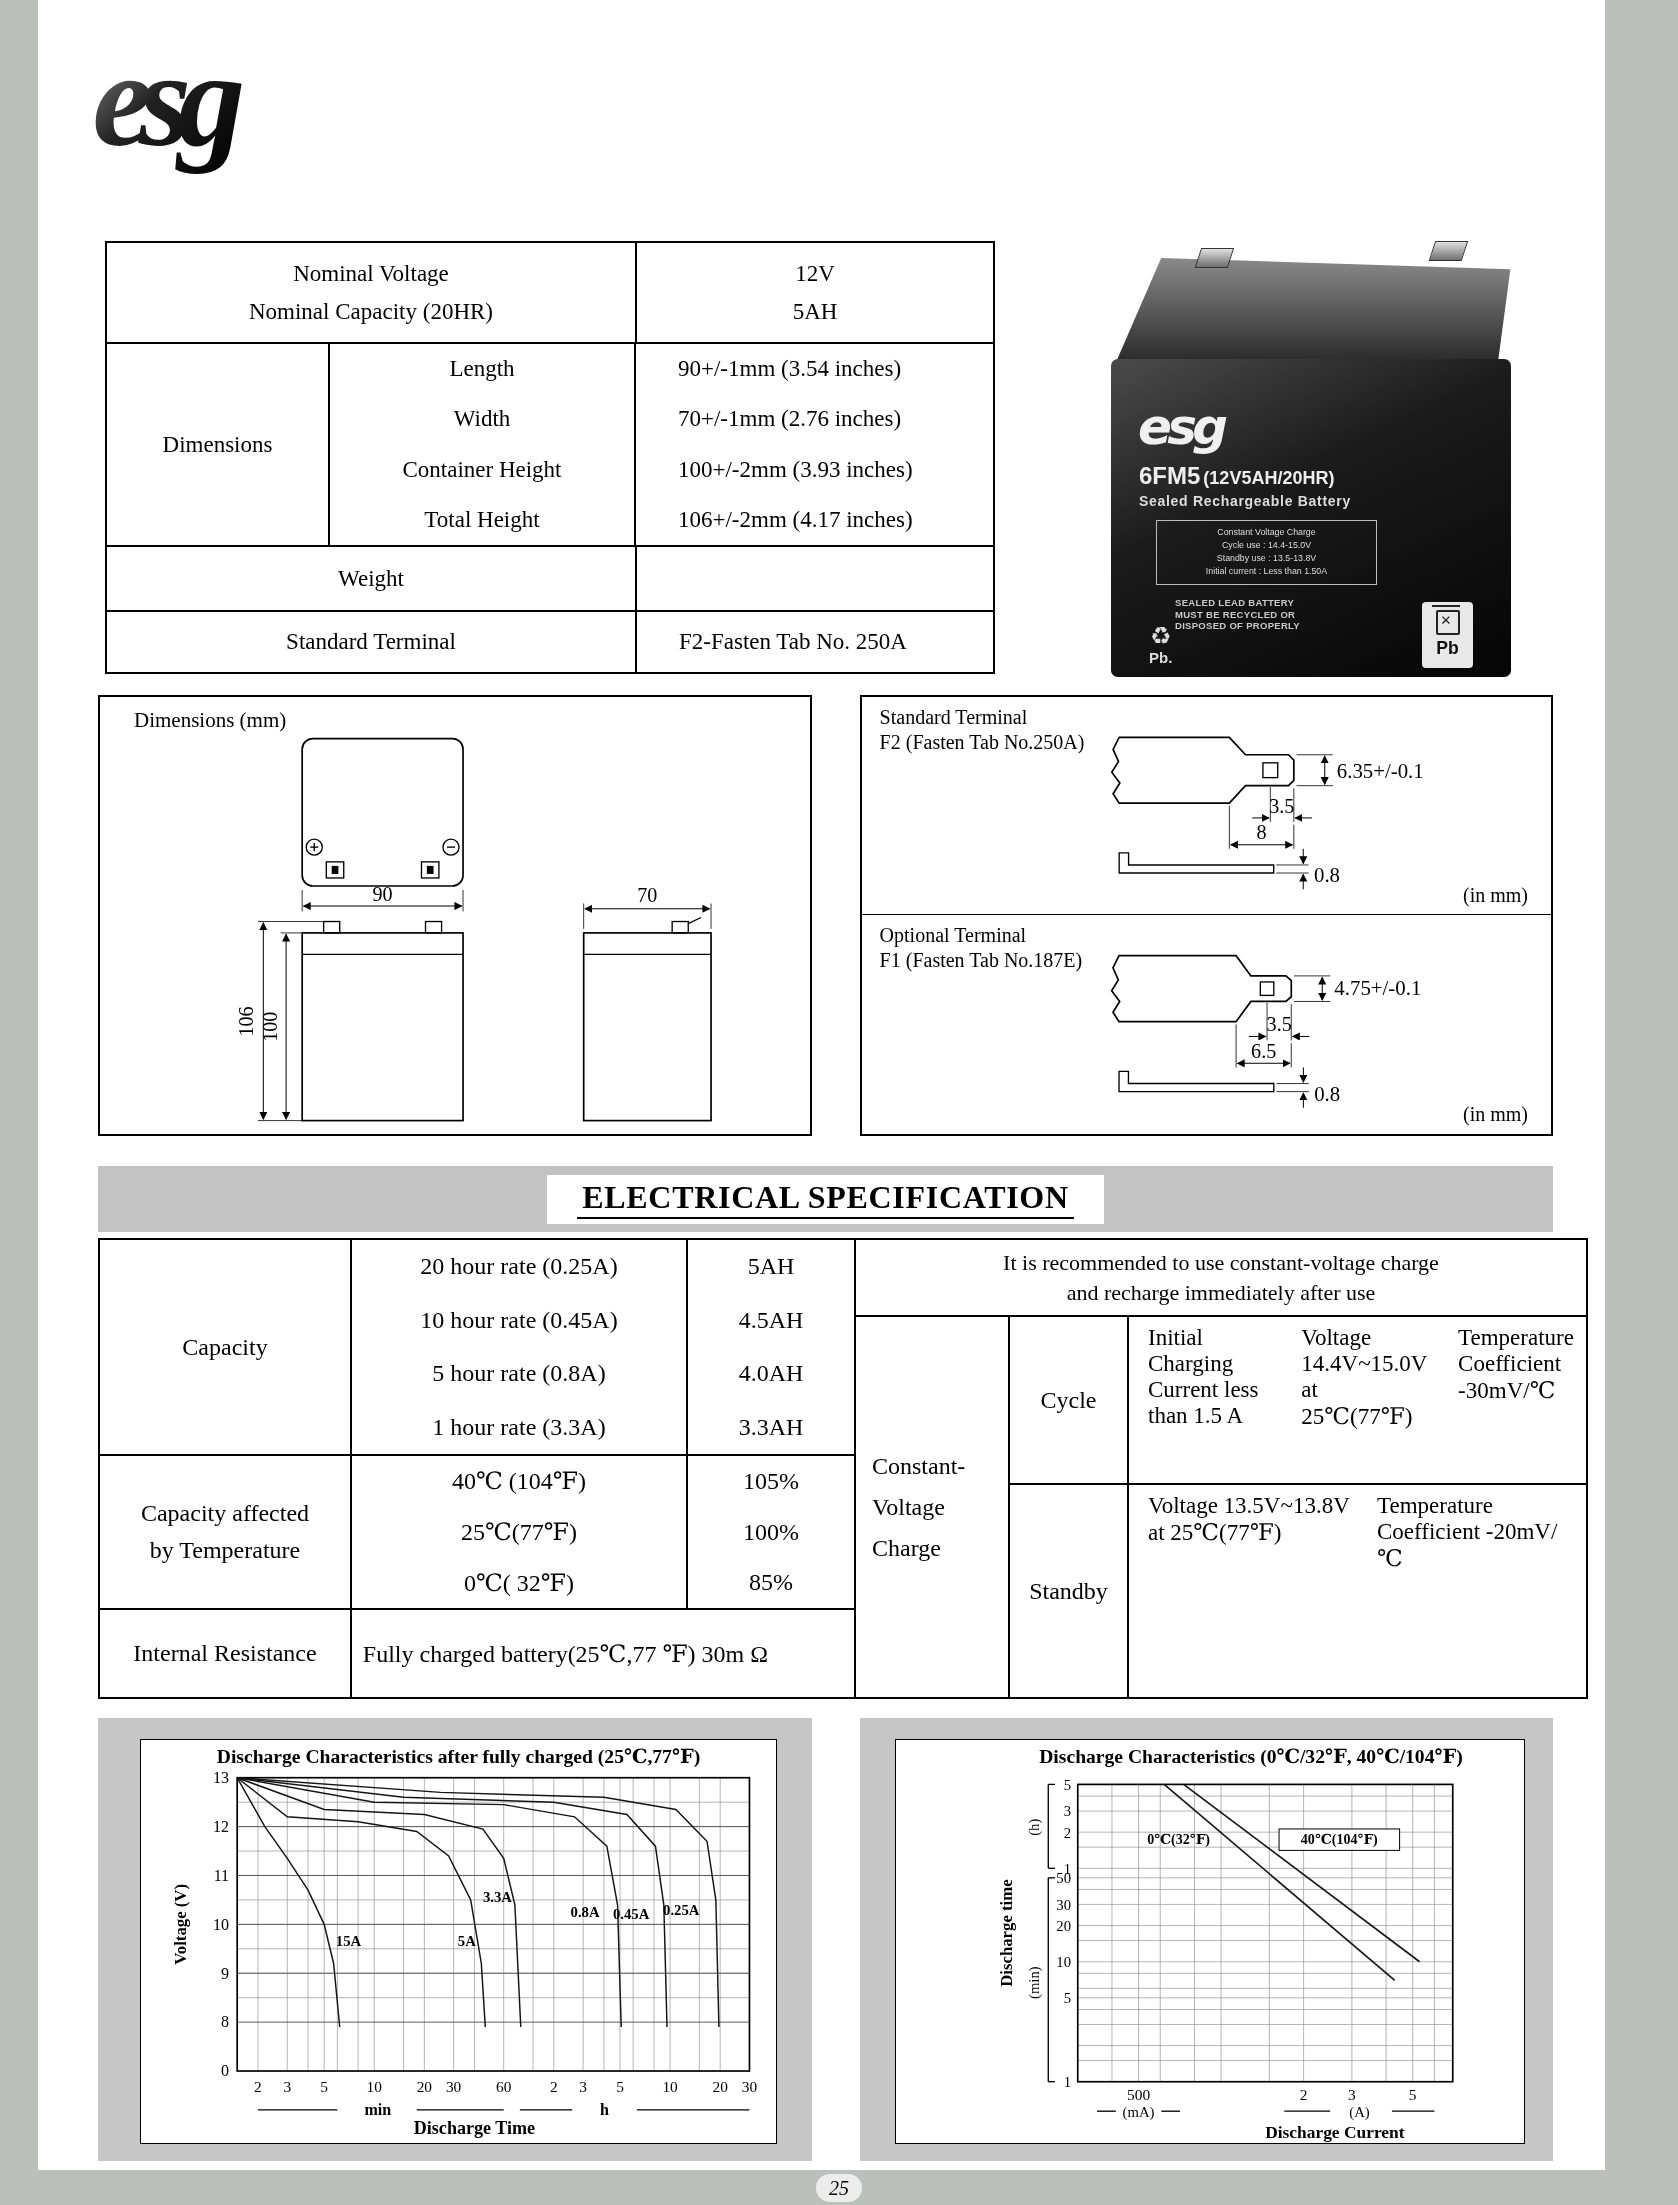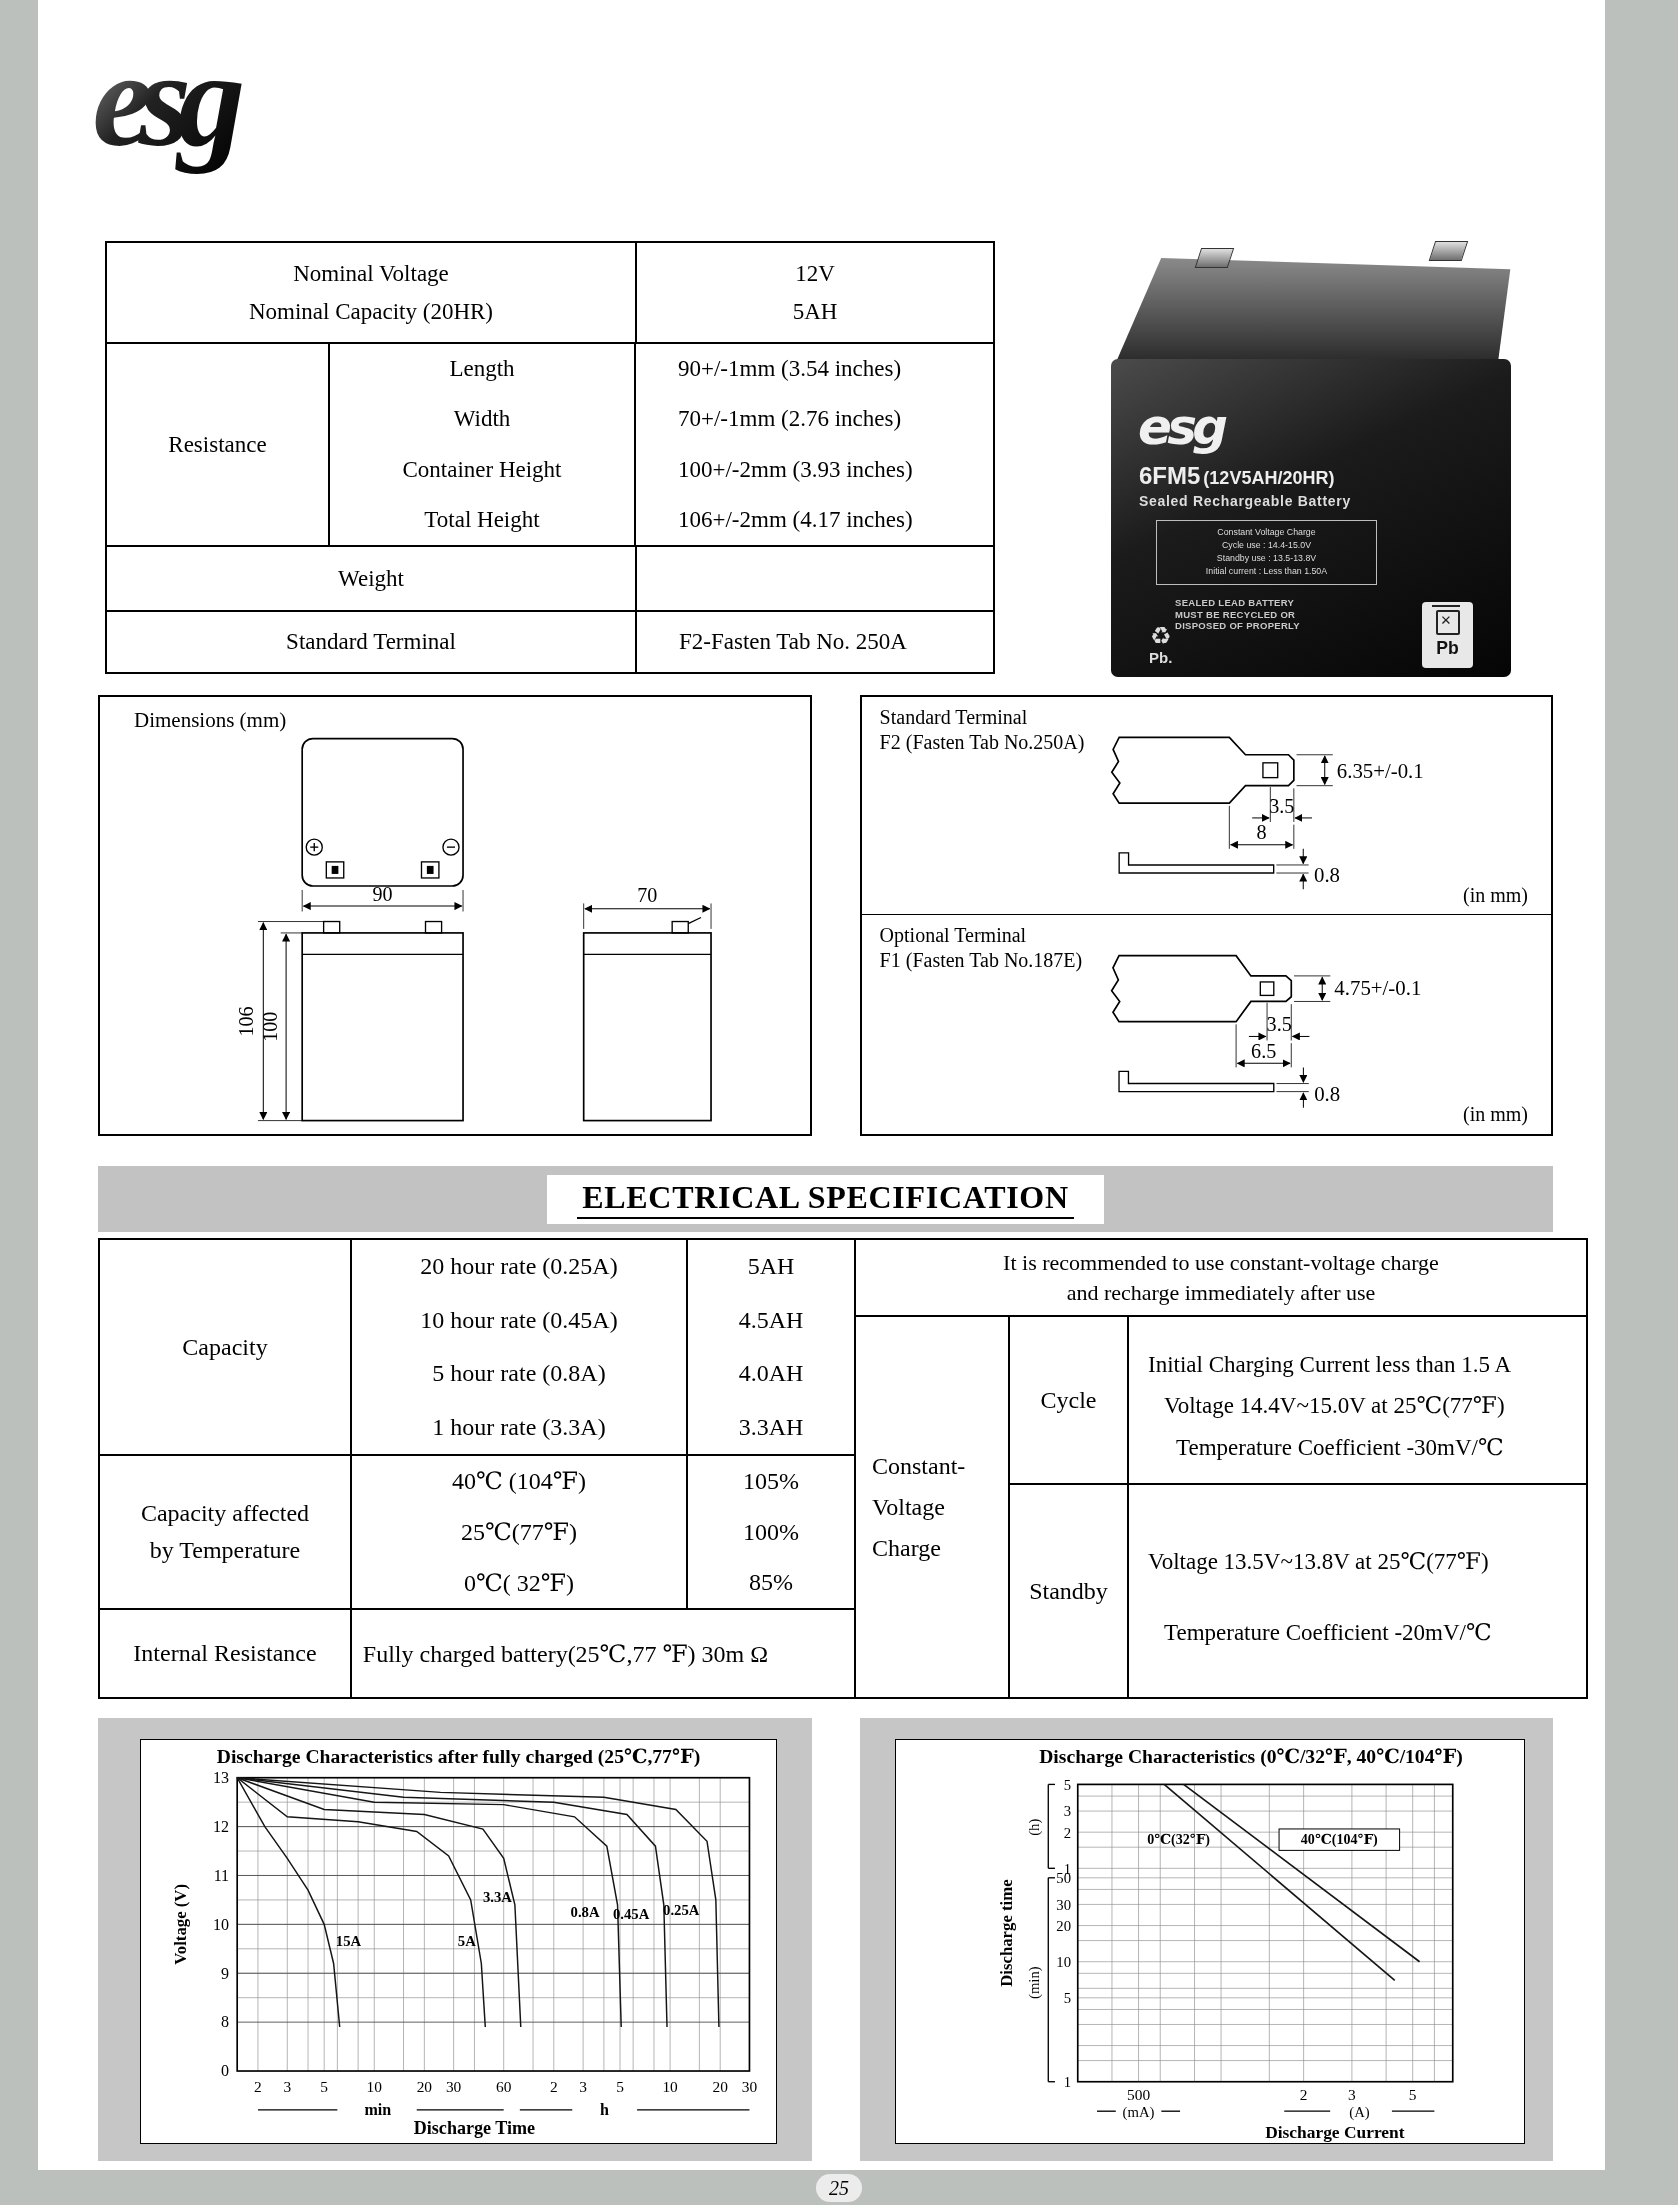--- a/index.html
+++ b/index.html
@@ -101,22 +101,22 @@
            justify-content:center;align-items:center;font-size:22px;line-height:30px;}
   .et-body{flex:1;display:flex;}
   .et-cv{width:154px;border-right:2px solid #000;box-sizing:border-box;display:flex;flex-direction:column;
          justify-content:center;padding-left:16px;font-size:24px;line-height:41px;}
   .et-modes{flex:1;display:flex;flex-direction:column;}
   .et-mode{display:flex;box-sizing:border-box;}
   .et-cycle{height:168px;border-bottom:2px solid #000;}
   .et-standby{flex:1;}
   .et-mode-label{width:119px;border-right:2px solid #000;box-sizing:border-box;display:flex;
                  align-items:center;justify-content:center;font-size:24px;}
-  .et-mode-details{flex:1;display:flex;flex-direction:column;justify-content:space-evenly;
-                   padding:8px 4px 8px 19px;font-size:23px;margin-top:12px;}
+  .et-mode-details{flex:1;display:flex;flex-direction:row;justify-content:space-evenly;
+                   padding:8px 4px 8px 19px;font-size:23px;}
   .et-mode-details div:nth-child(2){margin-left:16px;}
   .et-mode-details div:nth-child(3){margin-left:28px;}
 
   
   .chart-box{position:absolute;top:1718px;height:443px;background:#c6c6c6;}
   .chart-box-left{left:98px;width:714px;}
   .chart-box-right{left:860px;width:693px;}
   .chart-panel{position:absolute;left:42px;top:21px;width:637px;height:405px;background:#fff;border:1.4px solid #000;box-sizing:border-box;}
   .chart-panel-right{left:35px;width:630px;}
   .chart-title{text-align:center;font-weight:bold;font-size:19.6px;padding-top:5.4px;height:21.6px;}
@@ -155,21 +155,21 @@
         <div>Nominal Voltage</div>
         <div>Nominal  Capacity (20HR)</div>
       </div>
       <div class="st-cell st-right40 st-stack">
         <div>12V</div>
         <div>5AH</div>
       </div>
     </div>
     <div class="st-row st-r2">
       <div class="st-cell st-dim-label">
-          <span>Resistance</span>
+          <span>Dimensions</span>
         </div>
       <div class="st-cell st-dim-names">
         <div>Length</div>
         <div>Width</div>
         <div>Container Height</div>
         <div>Total Height</div>
       </div>
       <div class="st-cell st-dim-values">
         <div>90+/-1mm (3.54  inches)</div>
         <div>70+/-1mm (2.76  inches)</div>

